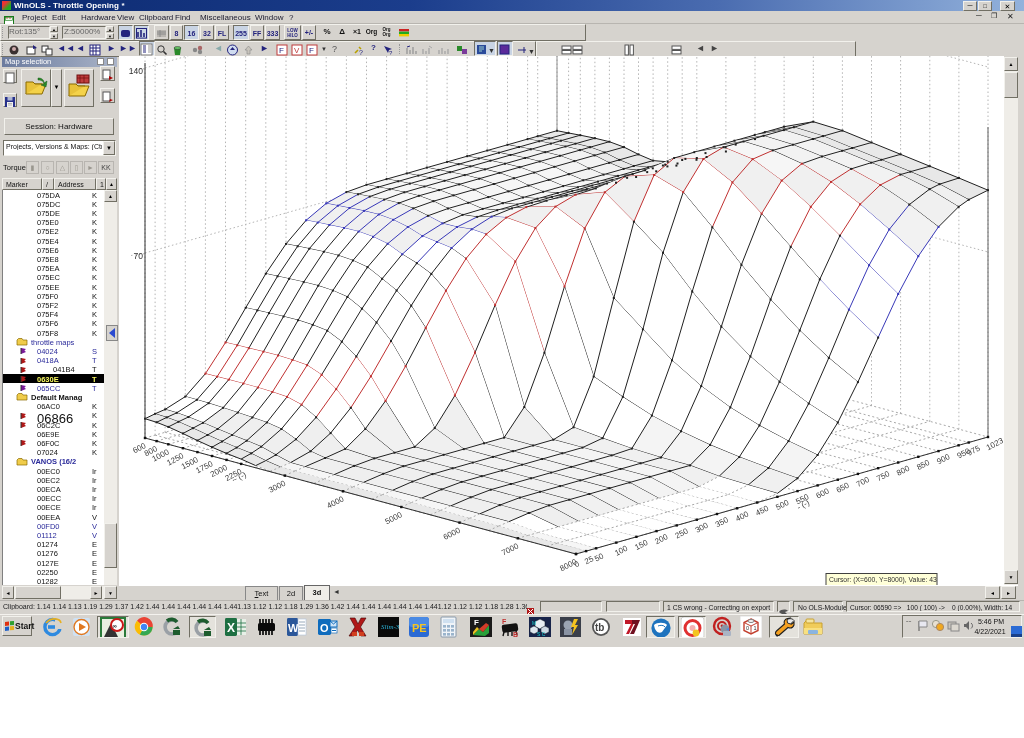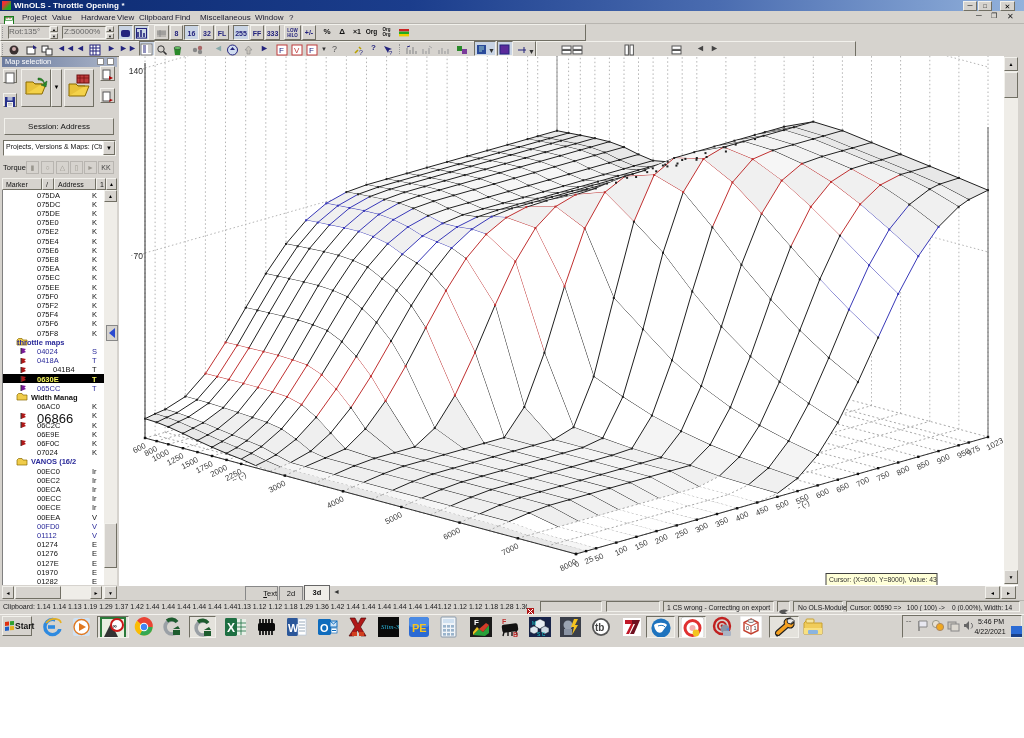--- a/index.html
+++ b/index.html
@@ -19,21 +19,21 @@
  <div class="abs btn" style="left:978px;top:1px;width:14px;height:10px;font-size:6px;line-height:8px;text-align:center">□</div>
  <div class="abs btn" style="left:1000px;top:1px;width:15px;height:10px;font-size:7px;line-height:9px;text-align:center">✕</div>
 </div>
 <div class="abs" style="left:0;top:11px;width:1024px;height:13px;background:#d6d3ce;border-bottom:1px solid #b8b5b0">
 <div class="abs" style="left:4px;top:1px;width:11px;height:11px"><svg width="11" height="11">
         <rect x="0.5" y="1.5" width="9" height="8" fill="#fff" stroke="#1a7a1a"></rect>
         <rect x="1.5" y="2.5" width="7" height="3" fill="#e8fae8" stroke="#1a7a1a" stroke-width="0.6"></rect>
         <path d="M2 3h2M5 3h2" stroke="#c04040" stroke-width="0.8"></path>
       </svg></div>
 <div class="abs" style="left:22px;top:2px;font-size:8px;color:#1a1a2e">Project</div>
-<div class="abs" style="left:52px;top:2px;font-size:8px;color:#1a1a2e">Value</div>
+<div class="abs" style="left:52px;top:2px;font-size:8px;color:#1a1a2e">Edit</div>
 <div class="abs" style="left:81px;top:2px;font-size:8px;color:#1a1a2e">Hardware</div>
 <div class="abs" style="left:117px;top:2px;font-size:8px;color:#1a1a2e">View</div>
 <div class="abs" style="left:139px;top:2px;font-size:8px;color:#1a1a2e">Clipboard</div>
 <div class="abs" style="left:175px;top:2px;font-size:8px;color:#1a1a2e">Find</div>
 <div class="abs" style="left:200px;top:2px;font-size:8px;color:#1a1a2e">Miscellaneous</div>
 <div class="abs" style="left:255px;top:2px;font-size:8px;color:#1a1a2e">Window</div>
 <div class="abs" style="left:289px;top:2px;font-size:8px;color:#1a1a2e">?</div>
 <div class="abs" style="left:976px;top:0px;font-size:8px;color:#222">─</div>
 <div class="abs" style="left:991px;top:1px;font-size:7px;color:#222">❐</div>
 <div class="abs" style="left:1007px;top:1px;font-size:8px;color:#222">✕</div>
@@ -270,21 +270,21 @@
       <path d="M12 8h12M15 5v8M19 5v8" stroke="#701010" stroke-width="0.7"></path>
     </svg></div>
 <div class="abs btn" style="left:100px;top:66px;width:15px;height:15px"><svg width="13" height="13">
       <rect x="2" y="2" width="7" height="9" fill="#fff" stroke="#555"></rect>
       <path d="M8 8l4 2-4 2z" fill="#a00"></path>
     </svg></div>
 <div class="abs btn" style="left:100px;top:88px;width:15px;height:15px"><svg width="13" height="13">
       <rect x="2" y="2" width="7" height="9" fill="#fff" stroke="#555"></rect>
       <path d="M12 10l-4 2 1-3z" fill="#a00"></path>
     </svg></div>
-<div class="abs btn" style="left:4px;top:118px;width:110px;height:17px;font-size:8px;line-height:16px;text-align:center;color:#111">Session: Address</div>
+<div class="abs btn" style="left:4px;top:118px;width:110px;height:17px;font-size:8px;line-height:16px;text-align:center;color:#111">Session: Hardware</div>
 <div class="abs sun" style="left:3px;top:140px;width:113px;height:16px;background:#fff"></div>
 <div class="abs" style="left:6px;top:143px;font-size:7px;color:#111;white-space:nowrap;overflow:hidden;width:96px">Projects, Versions &amp; Maps:  (Ctrl</div>
 <div class="abs btn" style="left:103px;top:141px;width:12px;height:14px;font-size:6px;line-height:13px;text-align:center">▼</div>
 <div class="abs" style="left:3px;top:163px;font-size:7.5px;color:#111">Torque:</div>
 <div class="abs" style="left:26px;top:161px;width:13px;height:13px;border:1px solid #b8b5b0;background:#d6d3ce;color:#9a978f;font-size:7px;line-height:12px;text-align:center">▮</div>
 <div class="abs" style="left:41px;top:161px;width:13px;height:13px;border:1px solid #b8b5b0;background:#d6d3ce;color:#9a978f;font-size:7px;line-height:12px;text-align:center">○</div>
 <div class="abs" style="left:56px;top:161px;width:13px;height:13px;border:1px solid #b8b5b0;background:#d6d3ce;color:#9a978f;font-size:7px;line-height:12px;text-align:center">△</div>
 <div class="abs" style="left:70px;top:161px;width:13px;height:13px;border:1px solid #b8b5b0;background:#d6d3ce;color:#9a978f;font-size:7px;line-height:12px;text-align:center">▯</div>
 <div class="abs" style="left:84px;top:161px;width:13px;height:13px;border:1px solid #b8b5b0;background:#d6d3ce;color:#9a978f;font-size:7px;line-height:12px;text-align:center">►</div>
 <div class="abs" style="left:98px;top:161px;width:16px;height:13px;border:1px solid #b8b5b0;background:#d6d3ce;color:#444;font-size:7px;line-height:12px;text-align:center">KK</div>
@@ -357,21 +357,21 @@
       <div class="abs" style="left:89px;top:0.5px;font-size:7.5px;color:#111">K</div>
     </div>
 <div class="abs" style="left:0;top:138.0px;width:102px;height:9.2px">
       <div class="abs" style="left:34px;top:0.5px;font-size:7.5px;color:#111">075F8</div>
       <div class="abs" style="left:89px;top:0.5px;font-size:7.5px;color:#111">K</div>
     </div>
 <div class="abs" style="left:0;top:147.2px;width:102px;height:9.2px">
       <svg width="12" height="9" style="position:absolute;left:13px;top:0">
         <path d="M1 8V3l1.5-1.5H6l1 1.5h4v5z" fill="#f0cc4a" stroke="#8a6a00" stroke-width="0.7"></path>
       </svg>
-      <div class="abs" style="left:14px;top:0.5px;font-size:7.5px;font-weight:bold;color:#2a2a9a;white-space:nowrap">throttle maps</div>
+      <div class="abs" style="left:28px;top:0.5px;font-size:7.5px;font-weight:normal;color:#2a2a9a;white-space:nowrap">throttle maps</div>
     </div>
 <div class="abs" style="left:0;top:156.4px;width:102px;height:9.2px">
       <svg width="9" height="8" style="position:absolute;left:17px;top:1px">
         <path d="M1 7V1l5 1-1.6 1.5L6 5z" fill="#7a1a9a"></path>
         <path d="M1 7V1" stroke="#333"></path>
       </svg>
       <div class="abs" style="left:34px;top:0.5px;font-size:7.5px;color:#2a2a9a">04024</div>
       <div class="abs" style="left:89px;top:0.5px;font-size:7.5px;color:#2a2a9a">S</div>
     </div>
 <div class="abs" style="left:0;top:165.6px;width:102px;height:9.2px">
@@ -403,21 +403,21 @@
         <path d="M1 7V1l5 1-1.6 1.5L6 5z" fill="#7a1a9a"></path>
         <path d="M1 7V1" stroke="#333"></path>
       </svg>
       <div class="abs" style="left:34px;top:0.5px;font-size:7.5px;color:#2a2a9a">065CC</div>
       <div class="abs" style="left:89px;top:0.5px;font-size:7.5px;color:#2a2a9a">T</div>
     </div>
 <div class="abs" style="left:0;top:202.4px;width:102px;height:9.2px">
       <svg width="12" height="9" style="position:absolute;left:13px;top:0">
         <path d="M1 8V3l1.5-1.5H6l1 1.5h4v5z" fill="#f0cc4a" stroke="#8a6a00" stroke-width="0.7"></path>
       </svg>
-      <div class="abs" style="left:28px;top:0.5px;font-size:7.5px;font-weight:bold;color:#111;white-space:nowrap">Width Manag</div>
+      <div class="abs" style="left:28px;top:0.5px;font-size:7.5px;font-weight:bold;color:#111;white-space:nowrap">Default Manag</div>
     </div>
 <div class="abs" style="left:0;top:211.6px;width:102px;height:9.2px">
       <div class="abs" style="left:34px;top:0.5px;font-size:7.5px;color:#111">06AC0</div>
       <div class="abs" style="left:89px;top:0.5px;font-size:7.5px;color:#111">K</div>
     </div>
 <div class="abs" style="left:0;top:220.8px;width:102px;height:9.2px">
       <svg width="9" height="8" style="position:absolute;left:17px;top:1px">
         <path d="M1 7V1l5 1-1.6 1.5L6 5z" fill="#b01818"></path>
         <path d="M1 7V1" stroke="#333"></path>
       </svg>
@@ -492,21 +492,21 @@
     </div>
 <div class="abs" style="left:0;top:358.8px;width:102px;height:9.2px">
       <div class="abs" style="left:34px;top:0.5px;font-size:7.5px;color:#111">01276</div>
       <div class="abs" style="left:89px;top:0.5px;font-size:7.5px;color:#111">E</div>
     </div>
 <div class="abs" style="left:0;top:368.0px;width:102px;height:9.2px">
       <div class="abs" style="left:34px;top:0.5px;font-size:7.5px;color:#111">0127E</div>
       <div class="abs" style="left:89px;top:0.5px;font-size:7.5px;color:#111">E</div>
     </div>
 <div class="abs" style="left:0;top:377.2px;width:102px;height:9.2px">
-      <div class="abs" style="left:34px;top:0.5px;font-size:7.5px;color:#111">01970</div>
+      <div class="abs" style="left:34px;top:0.5px;font-size:7.5px;color:#111">02250</div>
       <div class="abs" style="left:89px;top:0.5px;font-size:7.5px;color:#111">E</div>
     </div>
 <div class="abs" style="left:0;top:386.4px;width:102px;height:9.2px">
       <div class="abs" style="left:34px;top:0.5px;font-size:7.5px;color:#111">01282</div>
       <div class="abs" style="left:89px;top:0.5px;font-size:7.5px;color:#111">E</div>
     </div>
 </div>
 <div class="abs" style="left:104px;top:190px;width:13px;height:395px;background:#efede8"></div>
 <div class="abs btn" style="left:104px;top:190px;width:13px;height:12px;font-size:5px;line-height:11px;text-align:center">▲</div>
 <div class="abs btn" style="left:104px;top:523px;width:13px;height:45px"></div>
@@ -2553,21 +2553,21 @@
 <text x="143" y="74" text-anchor="end" font-family="Liberation Sans, sans-serif" font-size="8.5px" fill="#303030">140</text>
 <text x="143" y="259" text-anchor="end" font-family="Liberation Sans, sans-serif" font-size="8.5px" fill="#303030">70</text>
 <rect x="826" y="573.5" width="111" height="12" fill="#ffffd8" stroke="#404040" stroke-width="1"></rect>
 <text x="829" y="582" font-family="Liberation Sans, sans-serif" font-size="6.8px" fill="#303030">Cursor: (X=600, Y=8000), Value: 43</text>
 </svg>
 <div class="abs" style="left:1004px;top:57px;width:14px;height:528px;background:#efede8"></div>
 <div class="abs btn" style="left:1004px;top:57px;width:14px;height:14px;font-size:5px;line-height:13px;text-align:center">▲</div>
 <div class="abs btn" style="left:1004px;top:72px;width:14px;height:26px"></div>
 <div class="abs btn" style="left:1004px;top:570px;width:14px;height:14px;font-size:5px;line-height:13px;text-align:center">▼</div>
 <div class="abs" style="left:119px;top:585px;width:899px;height:15px;background:#d6d3ce;border-top:1px solid #fff"></div>
-<div class="abs" style="left:245px;top:586px;width:33px;height:14px;background:#d6d3ce;border:1px solid #888;border-bottom:none;font-size:7.5px;text-align:right;line-height:13px;color:#111"><span style="text-decoration:underline">T</span>ext</div>
+<div class="abs" style="left:245px;top:586px;width:33px;height:14px;background:#d6d3ce;border:1px solid #888;border-bottom:none;font-size:7.5px;text-align:center;line-height:13px;color:#111"><span style="text-decoration:underline">T</span>ext</div>
 <div class="abs" style="left:279px;top:586px;width:24px;height:14px;background:#d6d3ce;border:1px solid #888;border-bottom:none;font-size:7.5px;text-align:center;line-height:13px;color:#111">2d</div>
 <div class="abs" style="left:304px;top:585px;width:26px;height:15px;background:#efede8;border:1px solid #666;border-bottom:none;font-size:7.5px;font-weight:bold;text-align:center;line-height:14px;color:#111">3d</div>
 <div class="abs" style="left:333px;top:588px;font-size:7px;color:#333">◄</div>
 <div class="abs btn" style="left:985px;top:586px;width:15px;height:13px;font-size:5px;line-height:12px;text-align:center">◄</div>
 <div class="abs btn" style="left:1001px;top:586px;width:15px;height:13px;font-size:5px;line-height:12px;text-align:center">►</div>
 <div class="abs" style="left:0;top:600px;width:1024px;height:13px;background:#d6d3ce;border-top:1px solid #b8b5b0"></div>
 <div class="tl" style="left:3px;top:602.5px;width:524px;overflow:hidden">Clipboard: 1.14 1.14 1.13 1.19 1.29 1.37 1.42 1.44 1.44 1.44 1.44 1.44 1.441.13 1.12 1.12 1.18 1.29 1.36 1.42 1.44 1.44 1.44 1.44 1.44 1.441.12 1.12 1.12 1.18 1.28 1.36 1.41 1.44 1.44 1.4</div>
 <div class="abs" style="left:527px;top:602px;width:8px;height:9px"><svg width="8" height="9">
       <rect x="0" y="1" width="7" height="7" fill="#b01818"></rect>
       <path d="M1 2l5 5M6 2l-5 5" stroke="#fff" stroke-width="1"></path>

